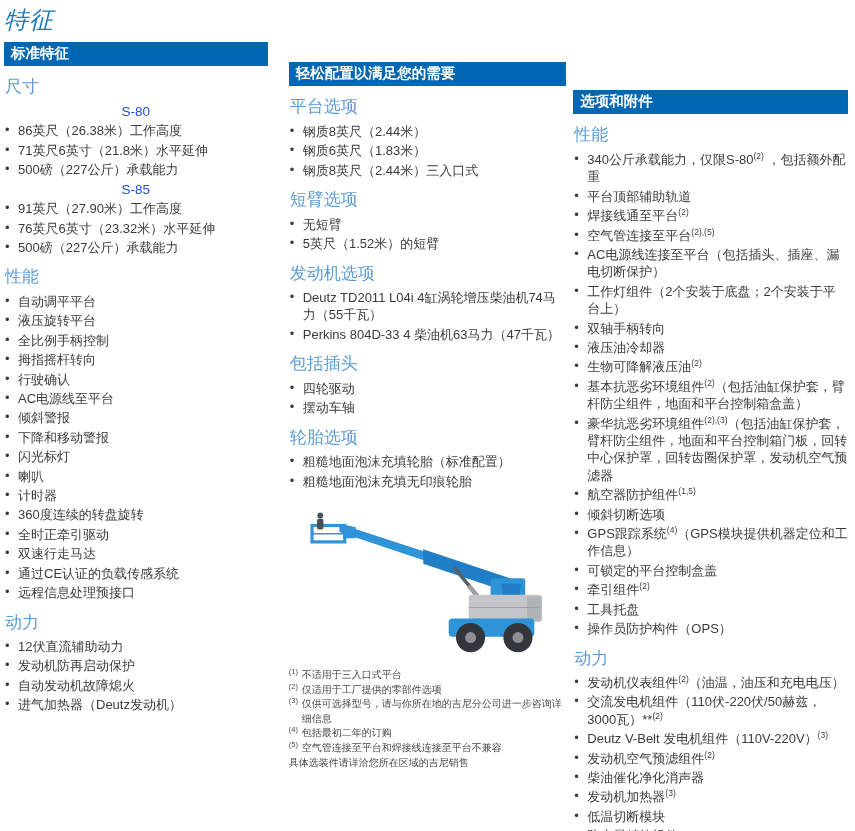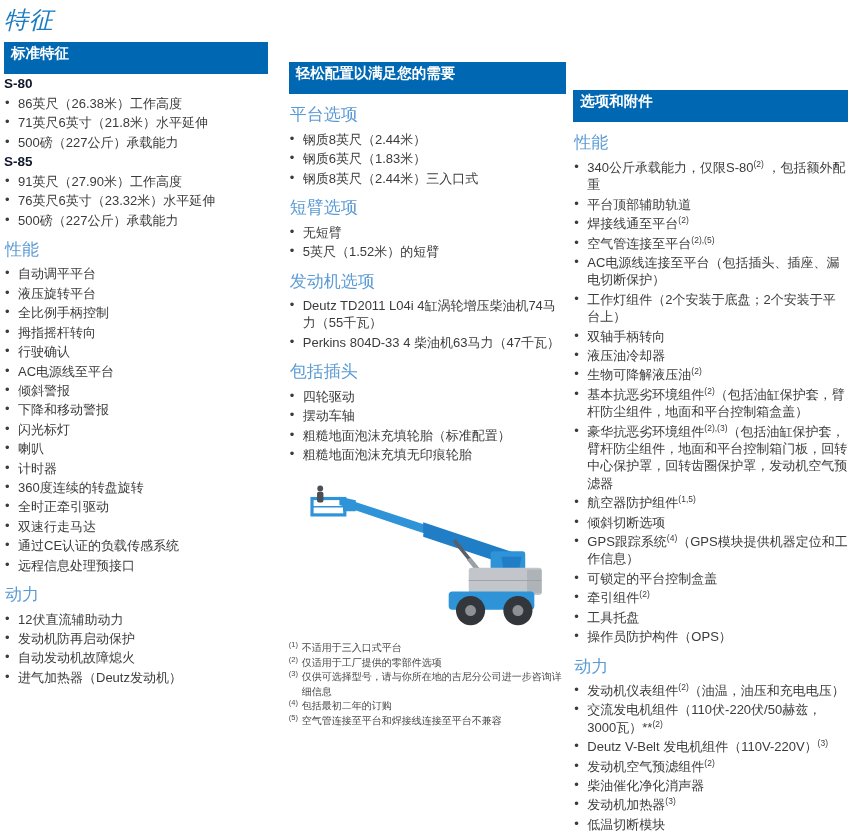--- a/index.html
+++ b/index.html
@@ -15,29 +15,29 @@
     margin:0 0 6px 0;letter-spacing:1px;font-style:italic;
   }
   .cols{display:flex;align-items:flex-start;}
   .col{box-sizing:border-box;}
   .col-1{width:266px;}
   .col-2{width:280px;margin-left:21px;margin-top:20px;}
   .col-3{width:277px;margin-left:7px;margin-top:48px;}
   .col-header{
     background:#0068b3;color:#ffffff;
     font-weight:700;font-size:14.5px;
-    padding:3px 6px 12px 7px;line-height:1.2;
+    padding:3px 6px 4px 7px;line-height:1.2;
   }
   .sec-title{
     color:#5b9bd5;font-size:17px;font-weight:400;
     margin:11px 0 6px 1px;line-height:1.15;
   }
   .subtitle{
-    font-weight:700;font-size:13.5px;color:#0f172a;
-    margin:1px 0 2px 0;line-height:1.3;
+    font-weight:400;font-size:13.5px;color:#1d4ed8;
+    margin:1px 0 2px 0;line-height:1.3;text-align:center;
   }
   ul.feature-list{list-style:none;margin:0 0 1px 0;padding:0;}
   ul.feature-list li{
     position:relative;padding-left:14px;
     font-size:13px;line-height:1.34;margin:0 0 2px 0;
   }
   ul.feature-list li .bullet{position:absolute;left:1px;top:-1px;}
   sup{font-size:8.5px;line-height:0;}
   .machine-figure{margin:10px 0 2px 0;width:272px;height:164px;}
   .machine-figure svg{width:100%;height:100%;display:block;}
@@ -50,20 +50,21 @@
 <body>
 
 <div class="page">
   <h1 class="page-title">特征</h1>
 
   <div class="cols">
 
     <div class="col col-1">
       <div class="col-header">标准特征</div>
       <div class="sections">
+          <div class="sec-title">尺寸</div>
           <div class="subtitle">S-80</div>
           <ul class="feature-list">
             <li><span class="bullet">•</span>86英尺（26.38米）工作高度</li>
             <li><span class="bullet">•</span>71英尺6英寸（21.8米）水平延伸</li>
             <li><span class="bullet">•</span>500磅（227公斤）承载能力</li>
           </ul>
           <div class="subtitle">S-85</div>
           <ul class="feature-list">
             <li><span class="bullet">•</span>91英尺（27.90米）工作高度</li>
             <li><span class="bullet">•</span>76英尺6英寸（23.32米）水平延伸</li>
@@ -117,20 +118,21 @@
             <li><span class="bullet">•</span>Deutz TD2011 L04i 4缸涡轮增压柴油机74马力（55千瓦）</li>
             <li><span class="bullet">•</span>Perkins 804D-33 4 柴油机63马力（47千瓦）</li>
           </ul>
           <div class="sec-title">包括插头</div>
           <ul class="feature-list">
             <li><span class="bullet">•</span>四轮驱动</li>
           </ul>
           <ul class="feature-list">
             <li><span class="bullet">•</span>摆动车轴</li>
           </ul>
+          <div class="sec-title">轮胎选项</div>
           <ul class="feature-list">
             <li><span class="bullet">•</span>粗糙地面泡沫充填轮胎（标准配置）</li>
             <li><span class="bullet">•</span>粗糙地面泡沫充填无印痕轮胎</li>
           </ul>
         </div>
 
       <div class="machine-figure">
         <svg viewBox="0 0 280 180" xmlns="http://www.w3.org/2000/svg">
 
           <polygon points="46,26 162,64 162,74 46,35" fill="#2f93d8"></polygon>
@@ -164,20 +166,21 @@
           <rect x="21.5" y="20.5" width="7" height="12" rx="2" fill="#4a4f55"></rect>
         </svg>
       </div>
 
       <div class="footnotes">
           <div class="fn"><span class="fn-marker">(1)</span>不适用于三入口式平台</div>
           <div class="fn"><span class="fn-marker">(2)</span>仅适用于工厂提供的零部件选项</div>
           <div class="fn"><span class="fn-marker">(3)</span>仅供可选择型号，请与你所在地的吉尼分公司进一步咨询详细信息</div>
           <div class="fn"><span class="fn-marker">(4)</span>包括最初二年的订购</div>
           <div class="fn"><span class="fn-marker">(5)</span>空气管连接至平台和焊接线连接至平台不兼容</div>
+          <div class="fn-tail">具体选装件请详洽您所在区域的吉尼销售</div>
         </div>
     </div>
 
     <div class="col col-3">
       <div class="col-header">选项和附件</div>
       <div class="sections">
           <div class="sec-title">性能</div>
           <ul class="feature-list">
             <li><span class="bullet">•</span>340公斤承载能力，仅限S-80<sup>(2)</sup> ，包括额外配重</li>
             <li><span class="bullet">•</span>平台顶部辅助轨道</li>

